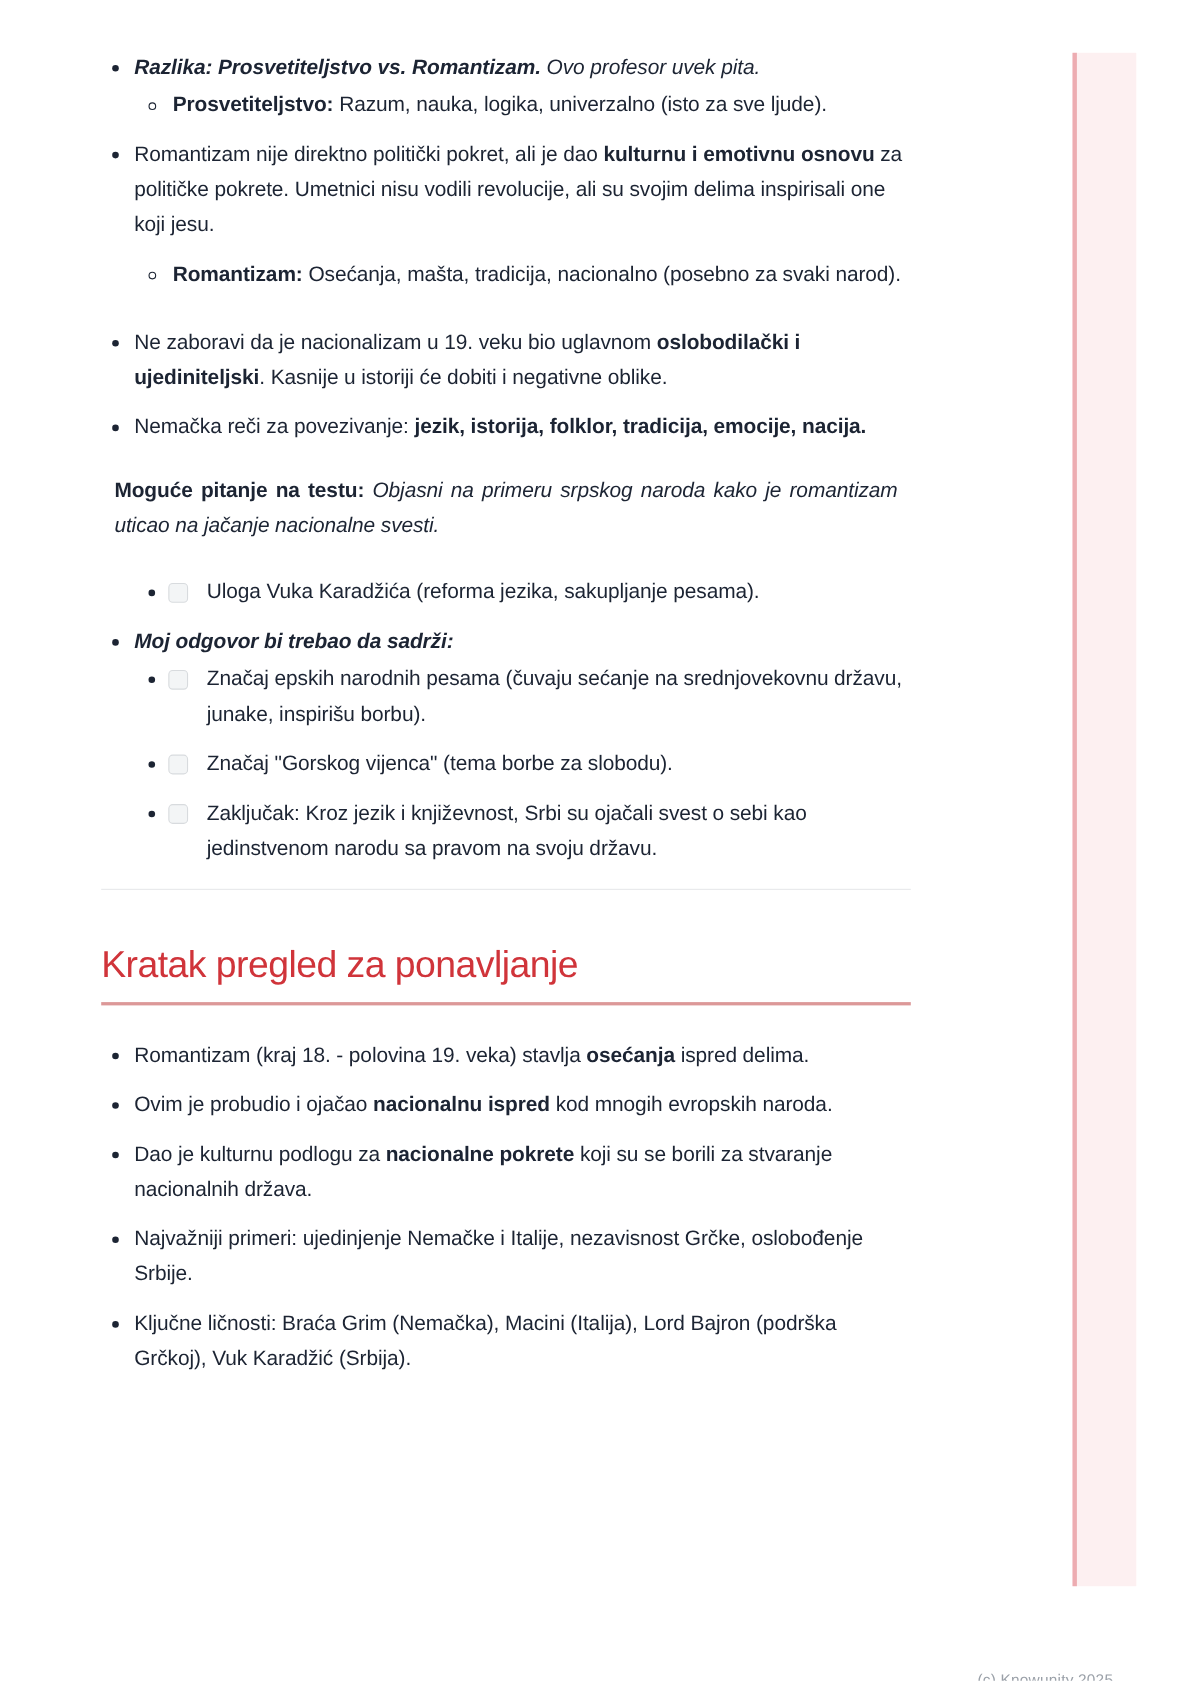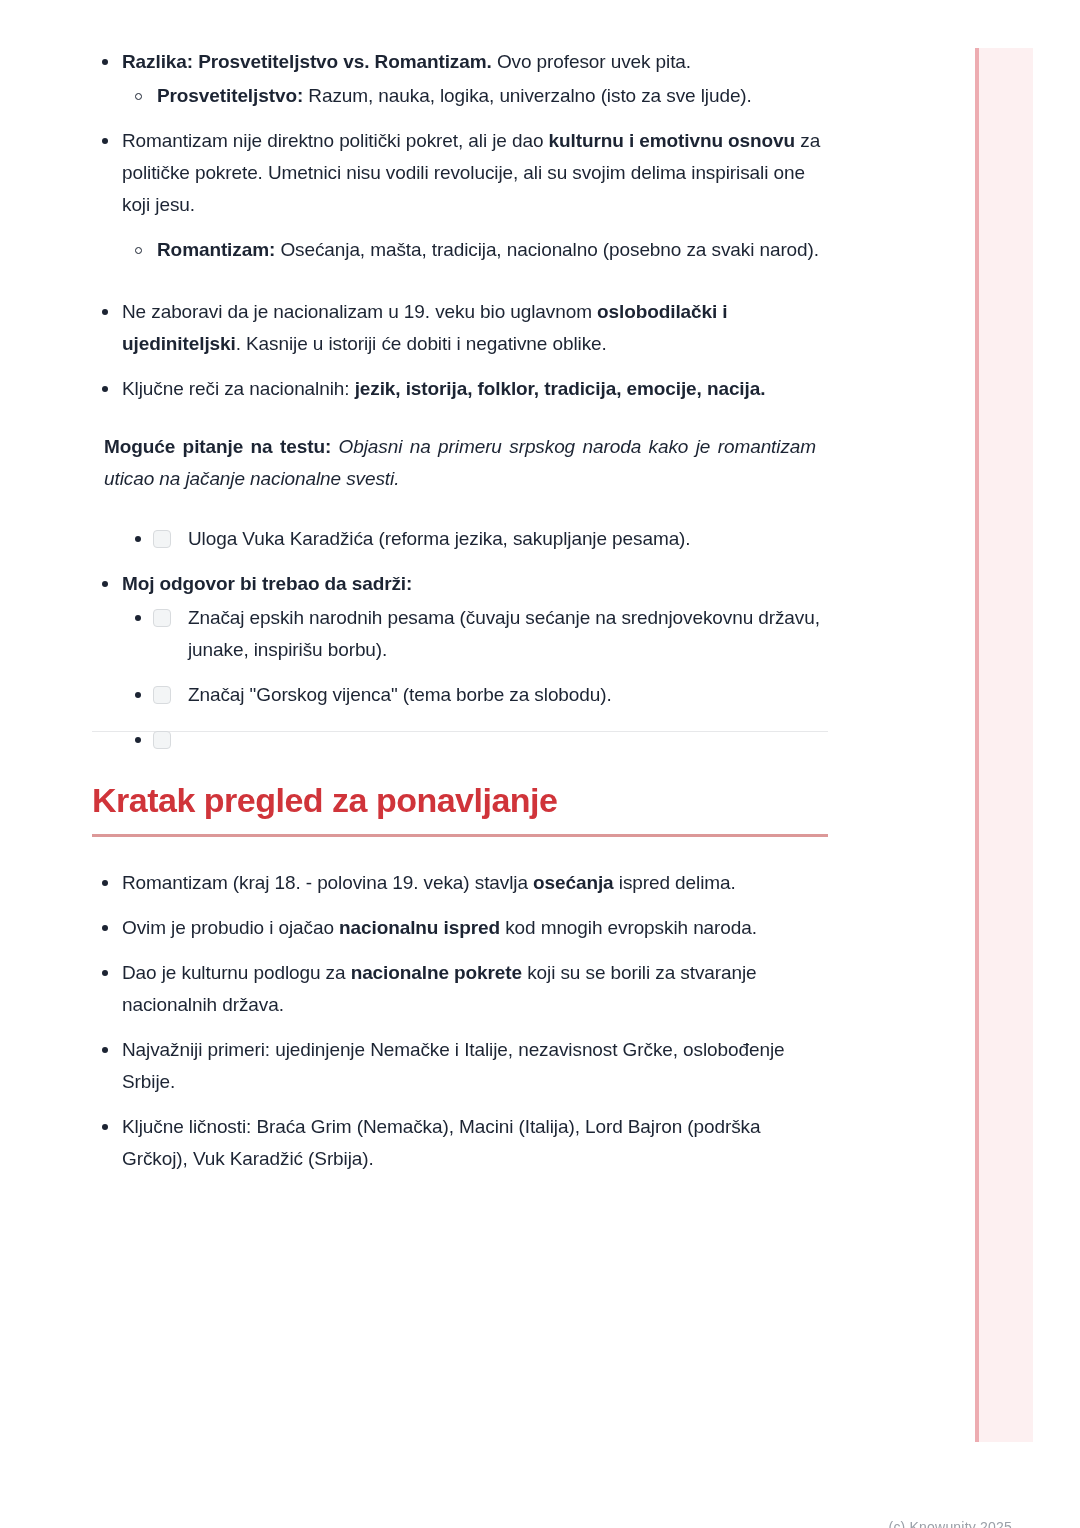--- a/index.html
+++ b/index.html
@@ -15,34 +15,34 @@
   }
   html,body{margin:0;padding:0;}
   body{
     width:1080px;height:1528px;position:relative;background:#ffffff;
     font-family:"Liberation Sans","DejaVu Sans",sans-serif;
     font-size:19px;line-height:32px;color:var(--text);
     letter-spacing:-0.1px;overflow:hidden;
   }
   .content{position:absolute;left:92px;top:46px;width:736px;}
   .row{position:relative;margin-bottom:13px;}
-  .row.parent{margin-bottom:2px;}
+  .row.parent{margin-bottom:2px;font-style:italic;}
   .row.gap-after{margin-bottom:30px;}
   .l1{padding-left:30px;}
   .l2{padding-left:65px;}
   .check-row{padding-left:96px;}
   .dot{position:absolute;left:10px;top:13px;width:6px;height:6px;border-radius:50%;background:var(--text);}
   .l2 .circle{position:absolute;left:43px;top:13px;width:5px;height:5px;border:1.6px solid var(--text);border-radius:50%;background:transparent;}
   .check-row .dot{left:43px;}
   .checkbox{position:absolute;left:61px;top:7px;width:18px;height:18px;border-radius:4px;background:var(--checkbox-bg);border:1px solid var(--checkbox-border);box-sizing:border-box;}
   .b{font-weight:700;}
   .i{font-style:italic;}
   .question{text-align:justify;margin:26px 12px 28px;}
   .divider{border:0;border-top:1px solid var(--divider);margin:20px 0 0;}
-  h1{font-size:34px;line-height:44px;font-weight:700;color:var(--accent-red);margin:46px 0 0;letter-spacing:-0.5px;}
+  h1{font-size:34px;line-height:44px;font-weight:400;color:var(--accent-red);margin:46px 0 0;letter-spacing:-0.5px;}
   .rule{height:3px;background:var(--rule-pink);margin:12px 0 30px;}
   .footer{position:absolute;top:1518px;right:68px;font-size:14px;line-height:18px;color:var(--muted);letter-spacing:0.2px;}
   .side-strip{position:absolute;left:975px;top:48px;width:54px;height:1394px;background:var(--strip-bg);border-left:4px solid var(--strip-border);}
 </style>
 </head>
 <body>
 
 <div class="content">
 
   <div class="row l1 parent">
@@ -65,21 +65,21 @@
     <div><span class="b">Romantizam:</span><span> Osećanja, mašta, tradicija, nacionalno (posebno za svaki narod).</span></div>
   </div>
 
   <div class="row l1">
     <span class="dot"></span>
     <div><span>Ne zaboravi da je nacionalizam u 19. veku bio uglavnom </span><span class="b">oslobodilački i ujediniteljski</span><span>. Kasnije u istoriji će dobiti i negativne oblike.</span></div>
   </div>
 
   <div class="row l1">
     <span class="dot"></span>
-    <div><span>Ključne reči za nacionalnih: </span><span class="b">jezik, istorija, folklor, tradicija, emocije, nacija.</span></div>
+    <div><span>Nemačka reči za povezivanje: </span><span class="b">jezik, istorija, folklor, tradicija, emocije, nacija.</span></div>
   </div>
 
   <p class="question"><span class="b">Moguće pitanje na testu: </span><span class="i">Objasni na primeru srpskog naroda kako je romantizam uticao na jačanje nacionalne svesti.</span></p>
 
   <div class="row check-row">
     <span class="dot"></span>
     <span class="checkbox"></span>
     <div><span>Uloga Vuka Karadžića (reforma jezika, sakupljanje pesama).</span></div>
   </div>
 
@@ -96,20 +96,21 @@
 
   <div class="row check-row">
     <span class="dot"></span>
     <span class="checkbox"></span>
     <div><span>Značaj "Gorskog vijenca" (tema borbe za slobodu).</span></div>
   </div>
 
   <div class="row check-row">
     <span class="dot"></span>
     <span class="checkbox"></span>
+    <div><span>Zaključak: Kroz jezik i književnost, Srbi su ojačali svest o sebi kao jedinstvenom narodu sa pravom na svoju državu.</span></div>
   </div>
 
   <hr class="divider">
 
   <h1>Kratak pregled za ponavljanje</h1>
   <div class="rule"></div>
 
   <div class="row l1">
     <span class="dot"></span>
     <div><span>Romantizam (kraj 18. - polovina 19. veka) stavlja </span><span class="b">osećanja</span><span> ispred delima.</span></div>

